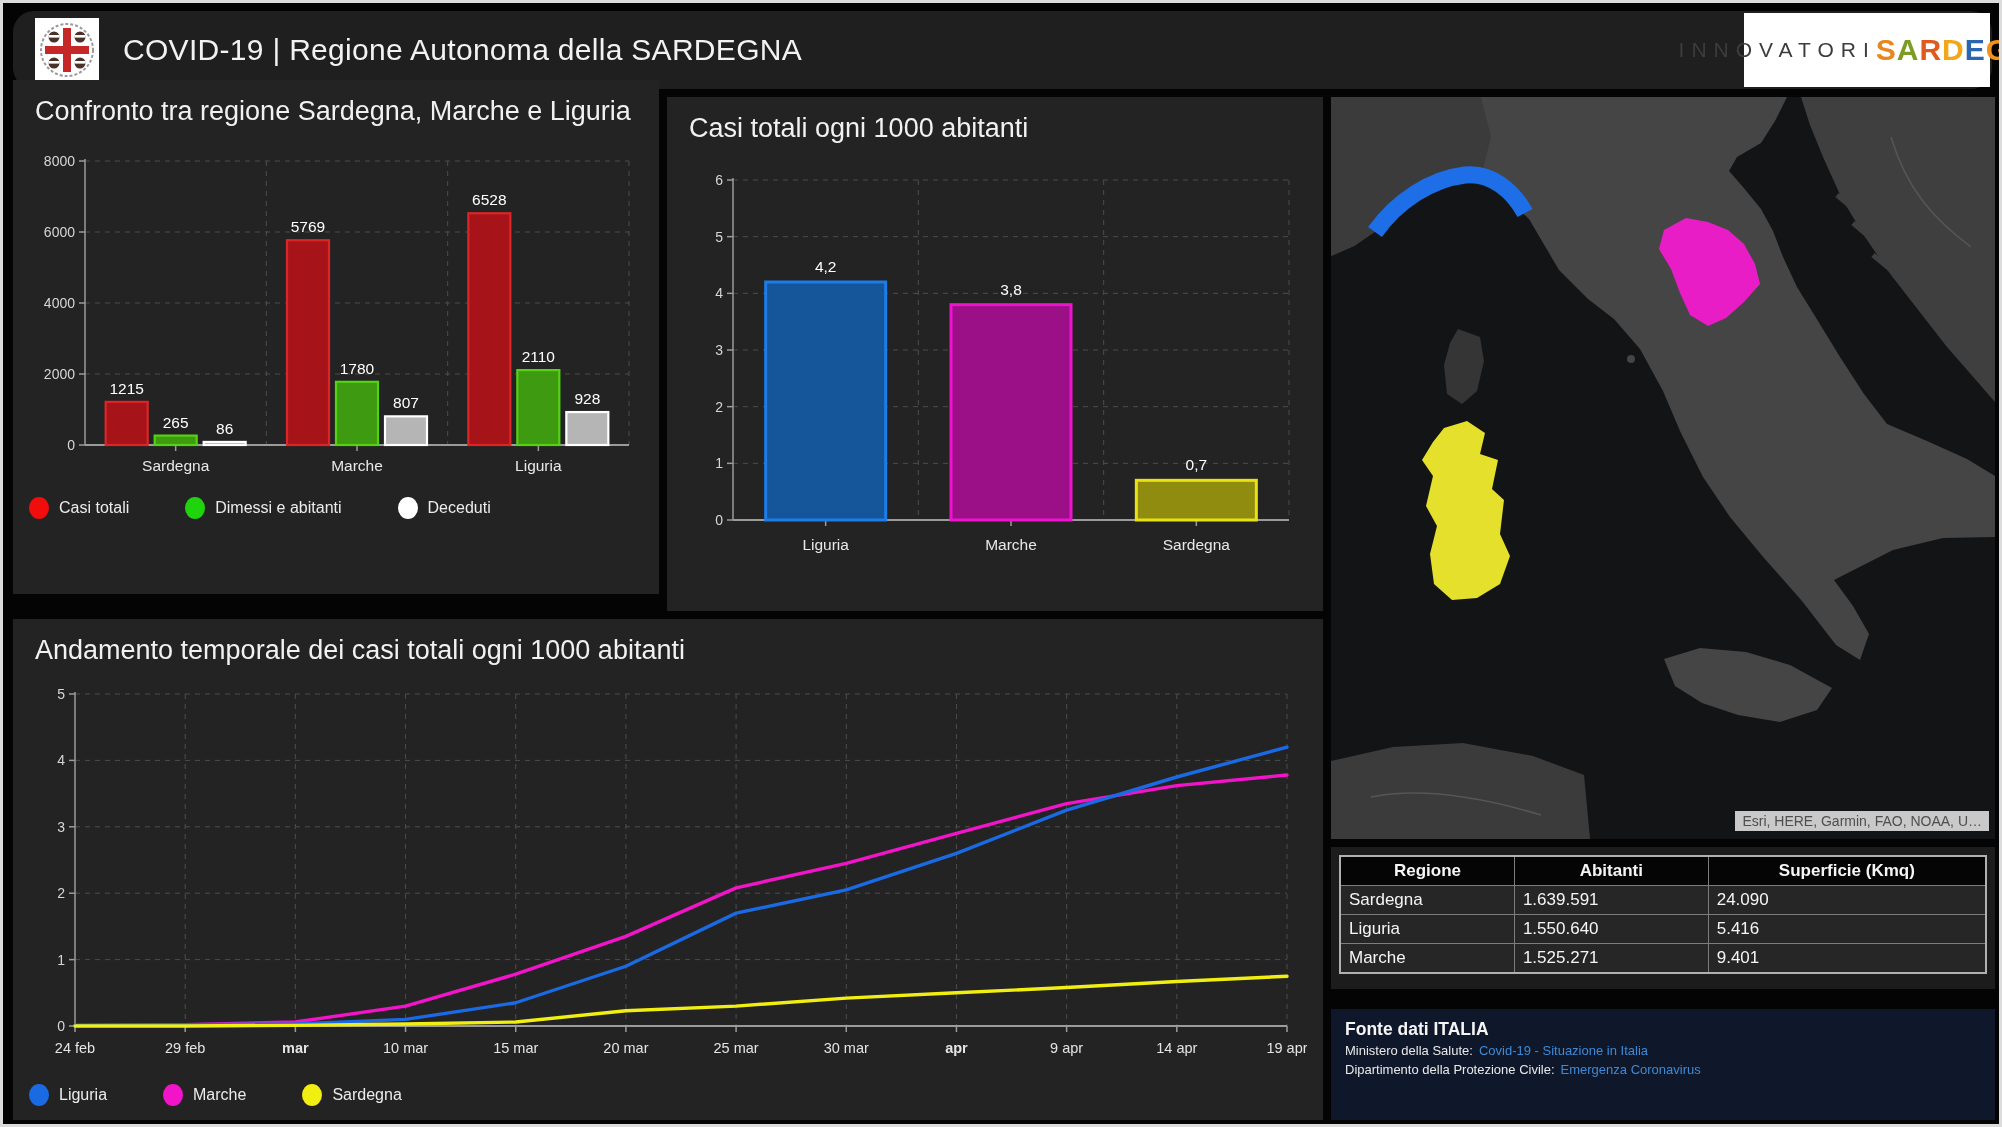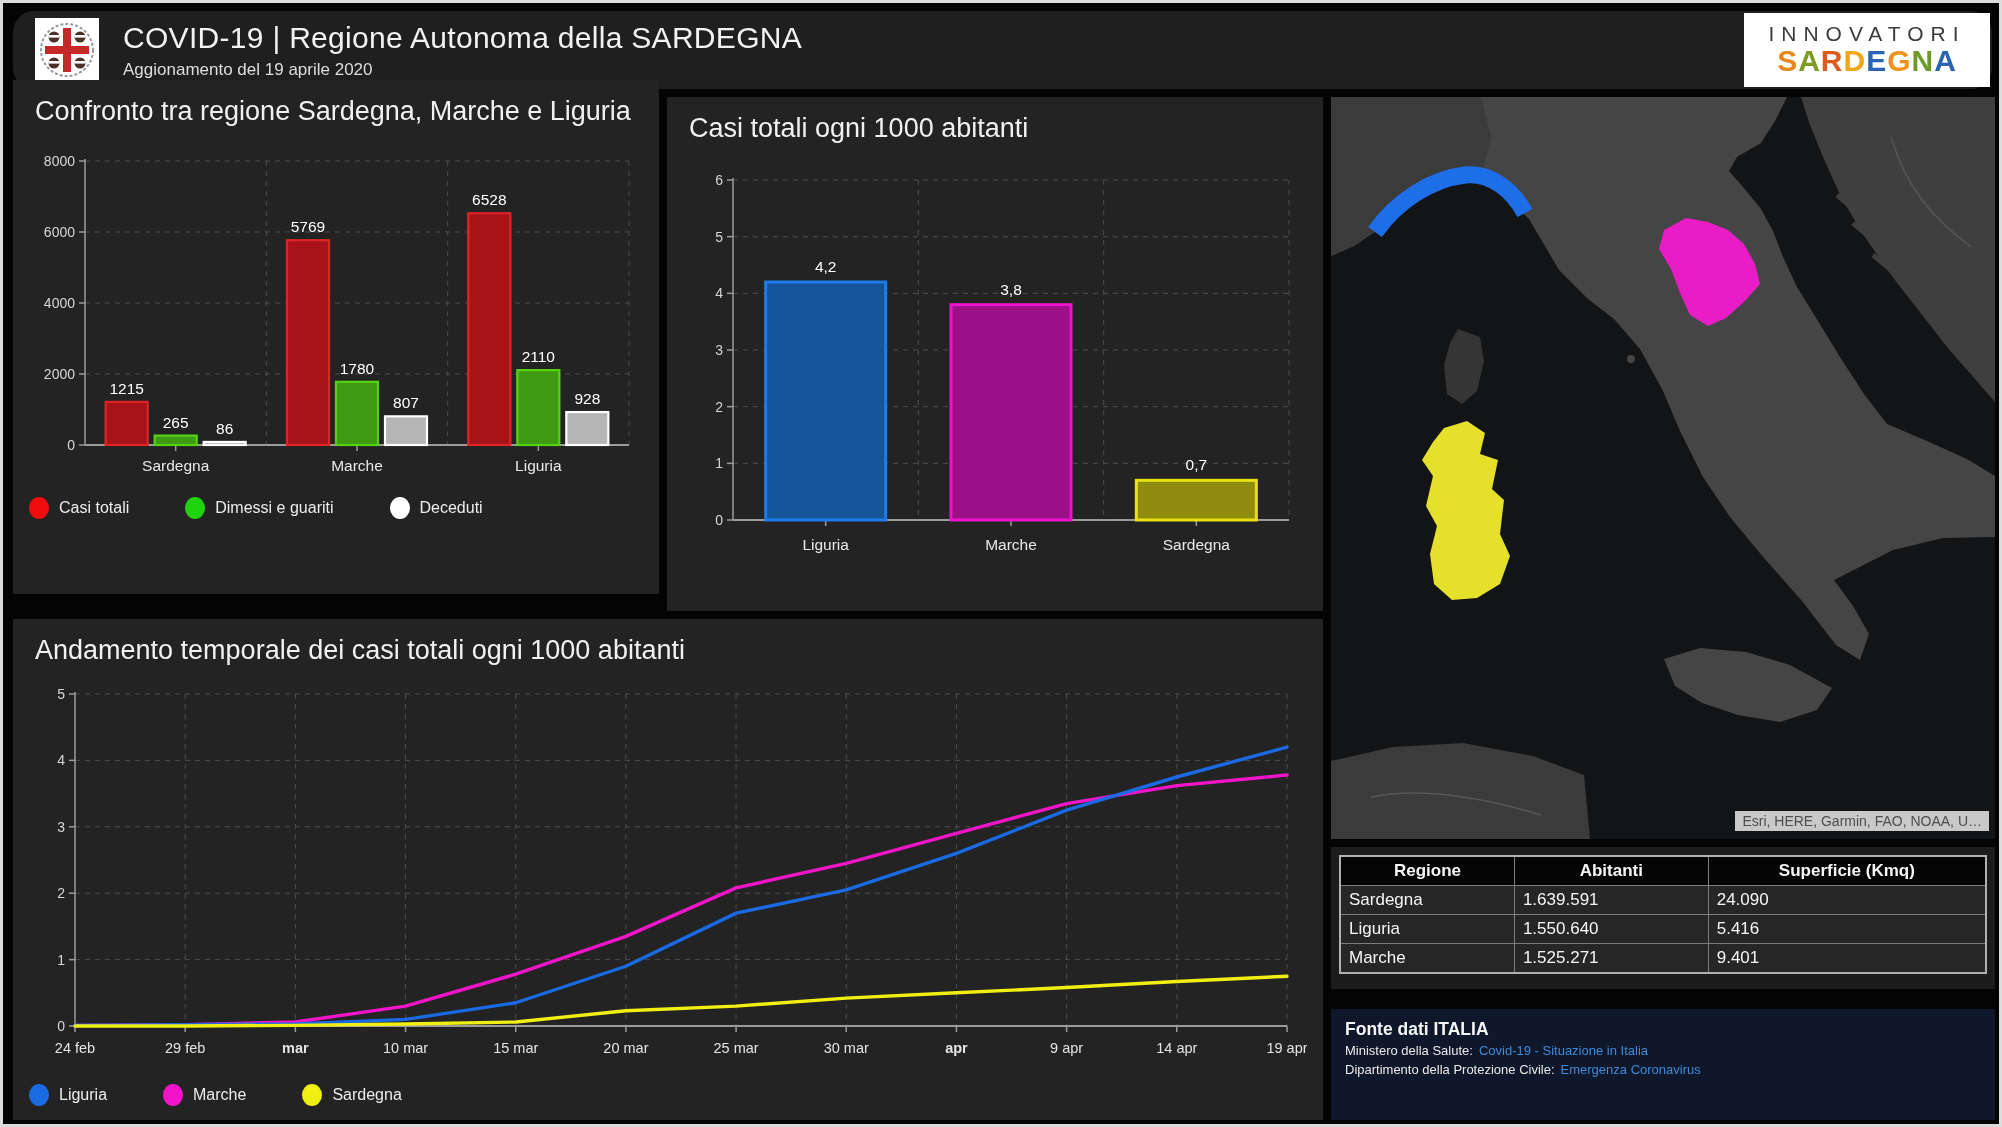--- a/index.html
+++ b/index.html
@@ -13,21 +13,21 @@
   header.appbar {
     position:absolute; left:10px; top:8px; width:1979px; height:78px;
     background:#1f1f1f; display:flex; align-items:center;border-radius:21px;
   }
   .coat-box { width:64px; height:64px; background:#fff; margin-left:22px; flex:0 0 auto;
     display:flex; align-items:center; justify-content:center; }
   .htext { margin-left:24px; }
   .title { font-size:30px; color:#f2f2f2; letter-spacing:.3px; }
   .subtitle { font-size:17px; color:#dddddd; margin-top:5px; }
   .logo-inn { margin-left:auto; margin-right:2px; width:246px; height:74px; background:#fff;
-    display:flex; flex-direction:column; align-items:center; justify-content:center; }
+    display:flex; align-items:center; justify-content:center; }
   .inn1 { font-size:21px; color:#3c3c3c; letter-spacing:7px; line-height:1.05; }
   .inn2 { font-size:30px; font-weight:bold; letter-spacing:1px; line-height:1.05; }
   
   .panel { position:absolute; background:#232323; padding:10px 16px; }
   #panel-confronto { left:10px;  top:77px;  width:646px;  height:514px; }
   #panel-per1000   { left:664px; top:94px;  width:656px;  height:514px; }
   #panel-map       { left:1328px;top:94px;  width:664px;  height:742px; padding:0; }
   #panel-table     { left:1328px;top:844px; width:664px;  height:142px; background:#1c1c1c; padding:8px; }
   #panel-fonte     { left:1328px;top:1006px;width:664px;  height:111px; background:#0f172a; padding:10px 14px; }
   #panel-andamento { left:10px;  top:616px; width:1310px; height:501px; }
@@ -67,21 +67,20 @@
         <circle cx="41" cy="15" r="5.5" fill="#4a3228"></circle>
           <rect x="35.5" y="13" width="11" height="2.6" fill="#fff"></rect>
         <circle cx="15" cy="41" r="5.5" fill="#4a3228"></circle>
           <rect x="9.5" y="39" width="11" height="2.6" fill="#fff"></rect>
         <circle cx="41" cy="41" r="5.5" fill="#4a3228"></circle>
           <rect x="35.5" y="39" width="11" height="2.6" fill="#fff"></rect>
       </svg>
     </div>
     <div class="htext">
       <div class="title">COVID-19 | Regione Autonoma della SARDEGNA</div>
-      <div class="subtitle">Aggionamento del 19 aprile 2020</div>
     </div>
     <div class="logo-inn">
       <div class="inn1">INNOVATORI</div>
       <div class="inn2" id="logo-letters"><span style="color: rgb(232, 135, 29);">S</span><span style="color: rgb(125, 156, 35);">A</span><span style="color: rgb(224, 90, 29);">R</span><span style="color: rgb(242, 167, 27);">D</span><span style="color: rgb(42, 102, 176);">E</span><span style="color: rgb(240, 147, 28);">G</span><span style="color: rgb(111, 154, 40);">N</span><span style="color: rgb(42, 102, 176);">A</span></div>
     </div>
   </header>
 
   <section class="panel" id="panel-confronto">
     <h2>Confronto tra regione Sardegna, Marche e Liguria</h2>
     <svg id="svg-confronto" width="612" height="344">
@@ -129,21 +128,21 @@
         <rect x="537.3333333333334" y="273.05600000000004" width="42" height="32.94399999999996" fill="#b5b5b5" stroke="#ffffff" stroke-width="2.2"></rect>
         <text x="558.3333333333334" y="265.05600000000004" fill="#fff" font-size="15.5" text-anchor="middle">928</text>
       </svg>
     <div class="legend" id="legend-confronto">
         <div class="leg-item">
           <span class="leg-dot" style="background: rgb(242, 13, 13);"></span>
           <span>Casi totali</span>
         </div>
         <div class="leg-item">
           <span class="leg-dot" style="background: rgb(31, 212, 12);"></span>
-          <span>Dimessi e guariti</span>
+          <span>Dimessi e abitanti</span>
         </div>
         <div class="leg-item">
           <span class="leg-dot" style="background: rgb(255, 255, 255);"></span>
           <span>Deceduti</span>
         </div>
       </div>
   </section>
 
   <section class="panel" id="panel-per1000">
     <h2>Casi totali ogni 1000 abitanti</h2>

